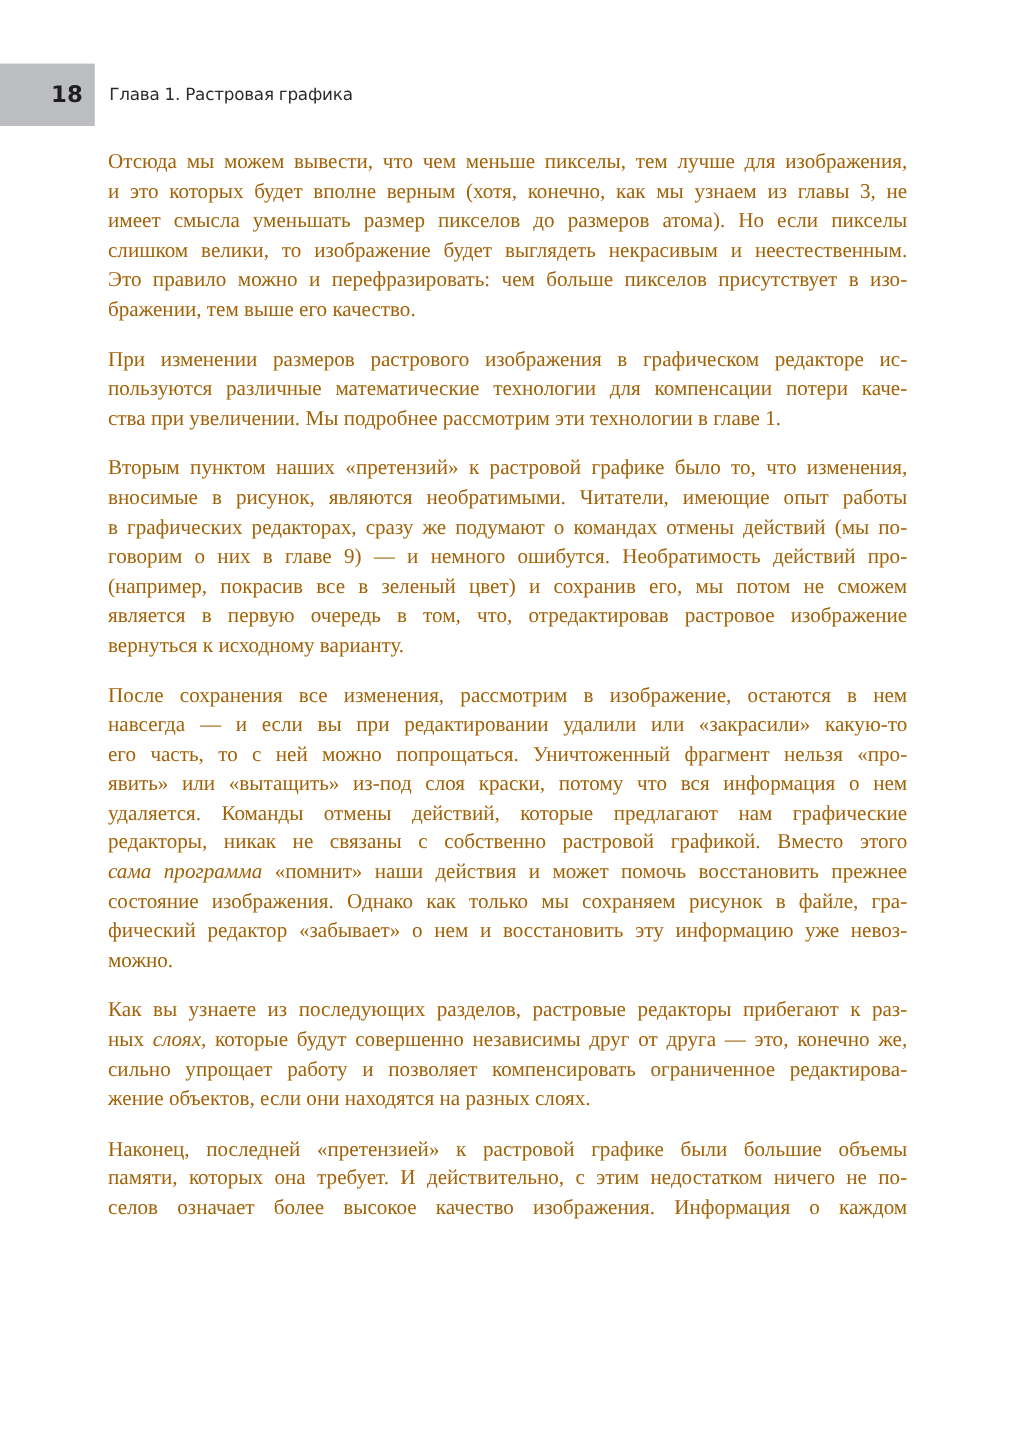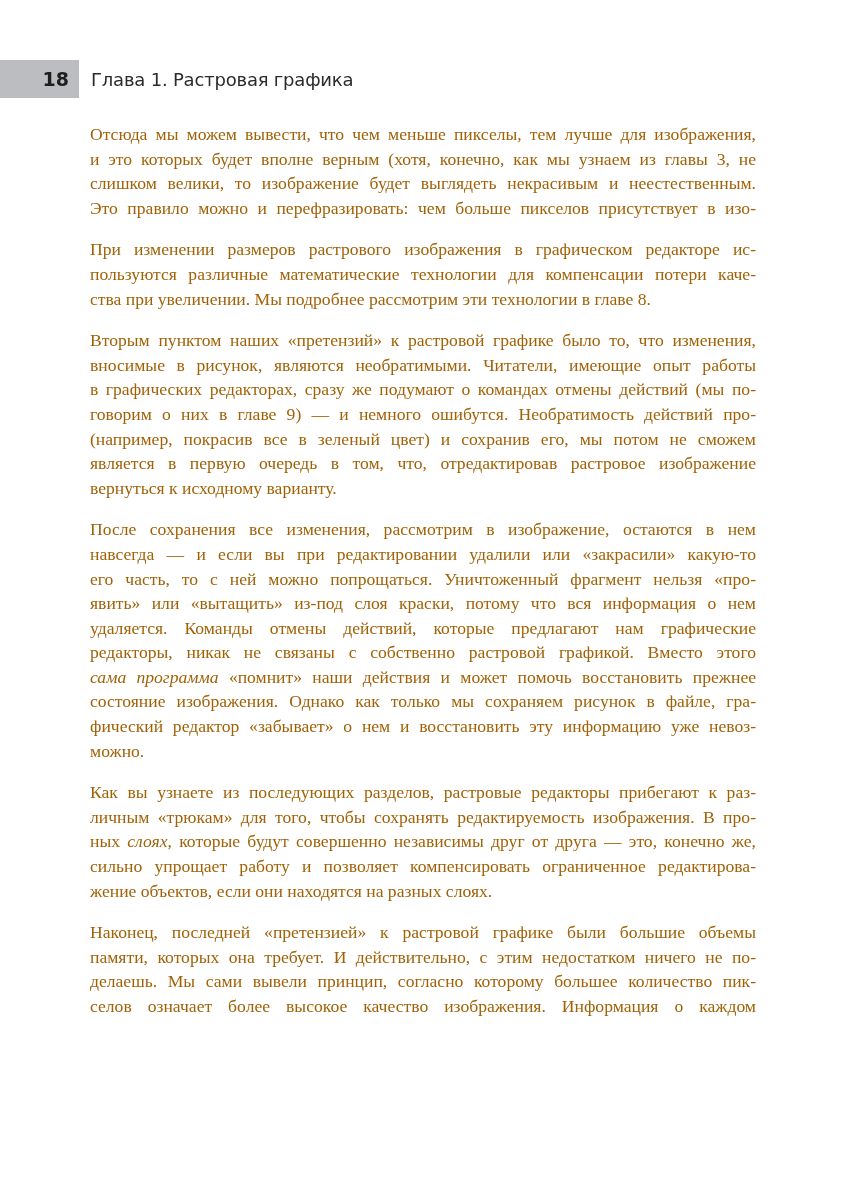--- a/index.html
+++ b/index.html
@@ -17,36 +17,36 @@
     .running-head {
       position: absolute;
       top: 60px;
       left: 0;
       height: 38px;
       display: flex;
       align-items: center;
     }
     .page-tab {
       width: 79px;
-      height: 38px;
+      height: 52px;
       background: #bcbdc0;
       display: flex;
       align-items: center;
       justify-content: flex-end;
       box-sizing: border-box;
       padding-right: 10px;
       font-family: "DejaVu Sans", sans-serif;
       font-weight: bold;
       font-size: 19px;
       color: #1e1e1e;
     }
     .chapter-title {
       margin-left: 12px;
       font-family: "DejaVu Sans", sans-serif;
-      font-size: 18px;
+      font-size: 14px;
       color: #2b2b2b;
       letter-spacing: -0.2px;
     }
     .content {
       position: absolute;
       top: 122px;
       left: 90px;
       width: 666px;
       font-family: "Liberation Serif", serif;
       font-size: 17.6px;
@@ -78,27 +78,29 @@
   <div class="page-tab">
     <span>18</span>
   </div>
   <div class="chapter-title">Глава 1. Растровая графика</div>
 </div>
 
 <div class="content" id="content">
     <p>
       <span class="line">Отсюда мы можем вывести, что чем меньше пикселы, тем лучше для изображения,</span>
       <span class="line">и это которых будет вполне верным (хотя, конечно, как мы узнаем из главы 3, не</span>
+      <span class="line">имеет смысла уменьшать размер пикселов до размеров атома). Но если пикселы</span>
       <span class="line">слишком велики, то изображение будет выглядеть некрасивым и неестественным.</span>
       <span class="line">Это правило можно и перефразировать: чем больше пикселов присутствует в изо-</span>
+      <span class="line last">бражении, тем выше его качество.</span>
     </p>
     <p>
       <span class="line">При изменении размеров растрового изображения в графическом редакторе ис-</span>
       <span class="line">пользуются различные математические технологии для компенсации потери каче-</span>
-      <span class="line last">ства при увеличении. Мы подробнее рассмотрим эти технологии в главе 8.</span>
+      <span class="line last">ства при увеличении. Мы подробнее рассмотрим эти технологии в главе 1.</span>
     </p>
     <p>
       <span class="line">Вторым пунктом наших «претензий» к растровой графике было то, что изменения,</span>
       <span class="line">вносимые в рисунок, являются необратимыми. Читатели, имеющие опыт работы</span>
       <span class="line">в графических редакторах, сразу же подумают о командах отмены действий (мы по-</span>
       <span class="line">говорим о них в главе 9) — и немного ошибутся. Необратимость действий про-</span>
       <span class="line">(например, покрасив все в зеленый цвет) и сохранив его, мы потом не сможем</span>
       <span class="line">является в первую очередь в том, что, отредактировав растровое изображение</span>
       <span class="line last">вернуться к исходному варианту.</span>
     </p>
@@ -109,24 +111,22 @@
       <span class="line">явить» или «вытащить» из-под слоя краски, потому что вся информация о нем</span>
       <span class="line">удаляется. Команды отмены действий, которые предлагают нам графические</span>
       <span class="line">редакторы, никак не связаны с собственно растровой графикой. Вместо этого</span>
       <span class="line"><em>сама программа</em><span> «помнит» наши действия и может помочь восстановить прежнее</span></span>
       <span class="line">состояние изображения. Однако как только мы сохраняем рисунок в файле, гра-</span>
       <span class="line">фический редактор «забывает» о нем и восстановить эту информацию уже невоз-</span>
       <span class="line last">можно.</span>
     </p>
     <p>
       <span class="line">Как вы узнаете из последующих разделов, растровые редакторы прибегают к раз-</span>
-      <span class="line">личным «трюкам» для того, чтобы сохранять редактируемость изображения. В про-</span>
       <span class="line"><span>ных </span><em>слоях</em><span>, которые будут совершенно независимы друг от друга — это, конечно же,</span></span>
       <span class="line">сильно упрощает работу и позволяет компенсировать ограниченное редактирова-</span>
       <span class="line last">жение объектов, если они находятся на разных слоях.</span>
     </p>
     <p style="margin-bottom: 16px;">
       <span class="line">Наконец, последней «претензией» к растровой графике были большие объемы</span>
       <span class="line">памяти, которых она требует. И действительно, с этим недостатком ничего не по-</span>
-      <span class="line">делаешь. Мы сами вывели принцип, согласно которому большее количество пик-</span>
       <span class="line">селов означает более высокое качество изображения. Информация о каждом</span>
     </p>
   </div>
 
 </body></html>

